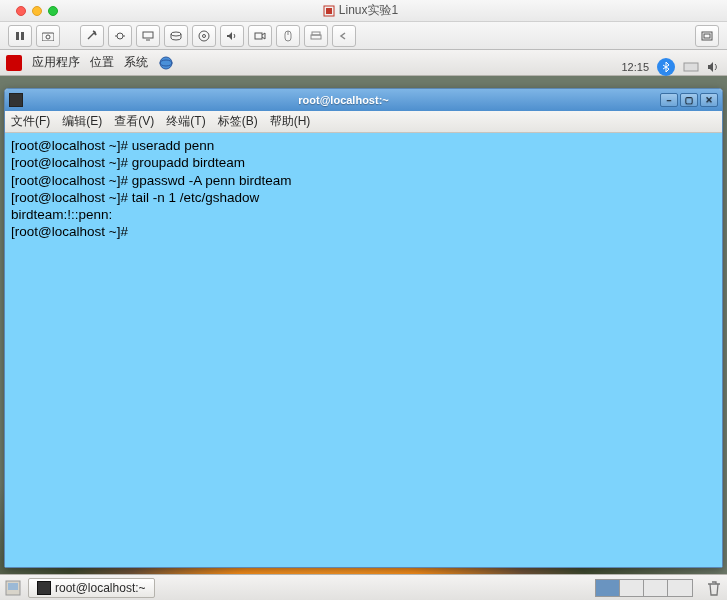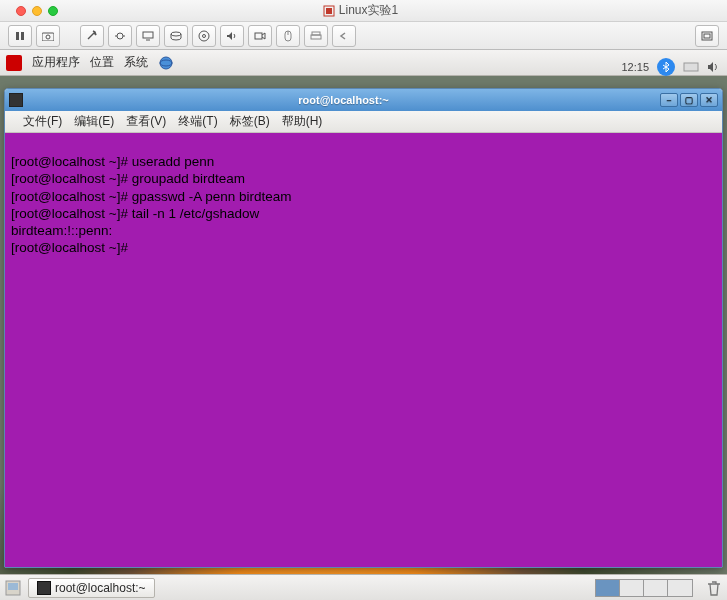--- a/index.html
+++ b/index.html
@@ -36,23 +36,23 @@
 .desktop { position:absolute; top:26px; left:0; right:0; bottom:26px; background: radial-gradient(ellipse 420px 260px at 45% 115%, #ffb24a 0%, #f08a1a 36%, #6e5238 55%, #3f4a2f 68%, #6e7a6a 100%); overflow:hidden;}
 
 
 .term-window { position:absolute; top:12px; left:4px; right:4px; bottom:6px; background:#fff; border:1px solid #5b87b4; border-radius:4px 4px 2px 2px; box-shadow:0 2px 8px rgba(0,0,0,0.35); display:flex; flex-direction:column; }
 .term-titlebar { height:22px; background:linear-gradient(#7eb5e6,#4e8fce); border-radius:3px 3px 0 0; display:flex; align-items:center; color:#fff; font-size:11px; font-weight:bold; padding:0 4px; text-shadow:0 1px 1px rgba(0,0,0,.3);}
 .term-titlebar .ticon { width:14px;height:14px;margin-right:4px;background:#333;border:1px solid #222;}
 .term-titlebar .ttitle { flex:1; text-align:center; }
 .win-btns { display:flex; gap:2px;}
 .win-btns span { width:18px;height:14px; background:linear-gradient(#9fc8ec,#6ea6d9); border:1px solid #3a6fa3; border-radius:2px; display:flex;align-items:center;justify-content:center;font-size:9px;color:#234;}
 
-.term-menubar { height:22px; background:linear-gradient(#f6f5f3,#e6e5e2); border-bottom:1px solid #c6c4be; display:flex; align-items:center; padding:0 18px; gap:12px; font-size:12px; color:#2b2b2b;}
-
-.term-body { flex:1; background:#a21caf; padding:20px 6px; font-family:"DejaVu Sans Mono","Courier New",monospace; font-size:13.5px; line-height:1.28; color:#000; white-space:pre; overflow:hidden;}
+.term-menubar { height:22px; background:linear-gradient(#f6f5f3,#e6e5e2); border-bottom:1px solid #c6c4be; display:flex; align-items:center; padding:0 6px; gap:12px; font-size:12px; color:#2b2b2b;}
+
+.term-body { flex:1; background:#7dd3fc; padding:4px 6px; font-family:"DejaVu Sans Mono","Courier New",monospace; font-size:13.5px; line-height:1.28; color:#000; white-space:pre; overflow:hidden;}
 
 
 .gnome-bottom { position:absolute; left:0; right:0; bottom:0; height:26px; background:linear-gradient(#f4f3f2,#e2e1df); border-top:1px solid #b5b3ad; display:flex; align-items:center; padding:0 4px; gap:6px; font-size:12px;}
 .task-btn { height:20px; padding:0 8px; border:1px solid #b5b3ad; background:linear-gradient(#fff,#e9e8e5); border-radius:2px; display:flex; align-items:center; gap:4px; color:#2b2b2b;}
 .task-btn .ticon2 {width:14px;height:14px;background:#333;border:1px solid #111;}
 .workspace { margin-left:auto; display:flex; gap:0; border:1px solid #999;}
 .workspace div{width:24px;height:16px;border-right:1px solid #999;background:#e8e8e8;}
 .workspace div:first-child{background:#6a94c0;}
 .workspace div:last-child{border-right:none;}
 .trash{width:18px;height:18px;margin-left:6px;color:#666;display:flex;align-items:center;justify-content:center;}

